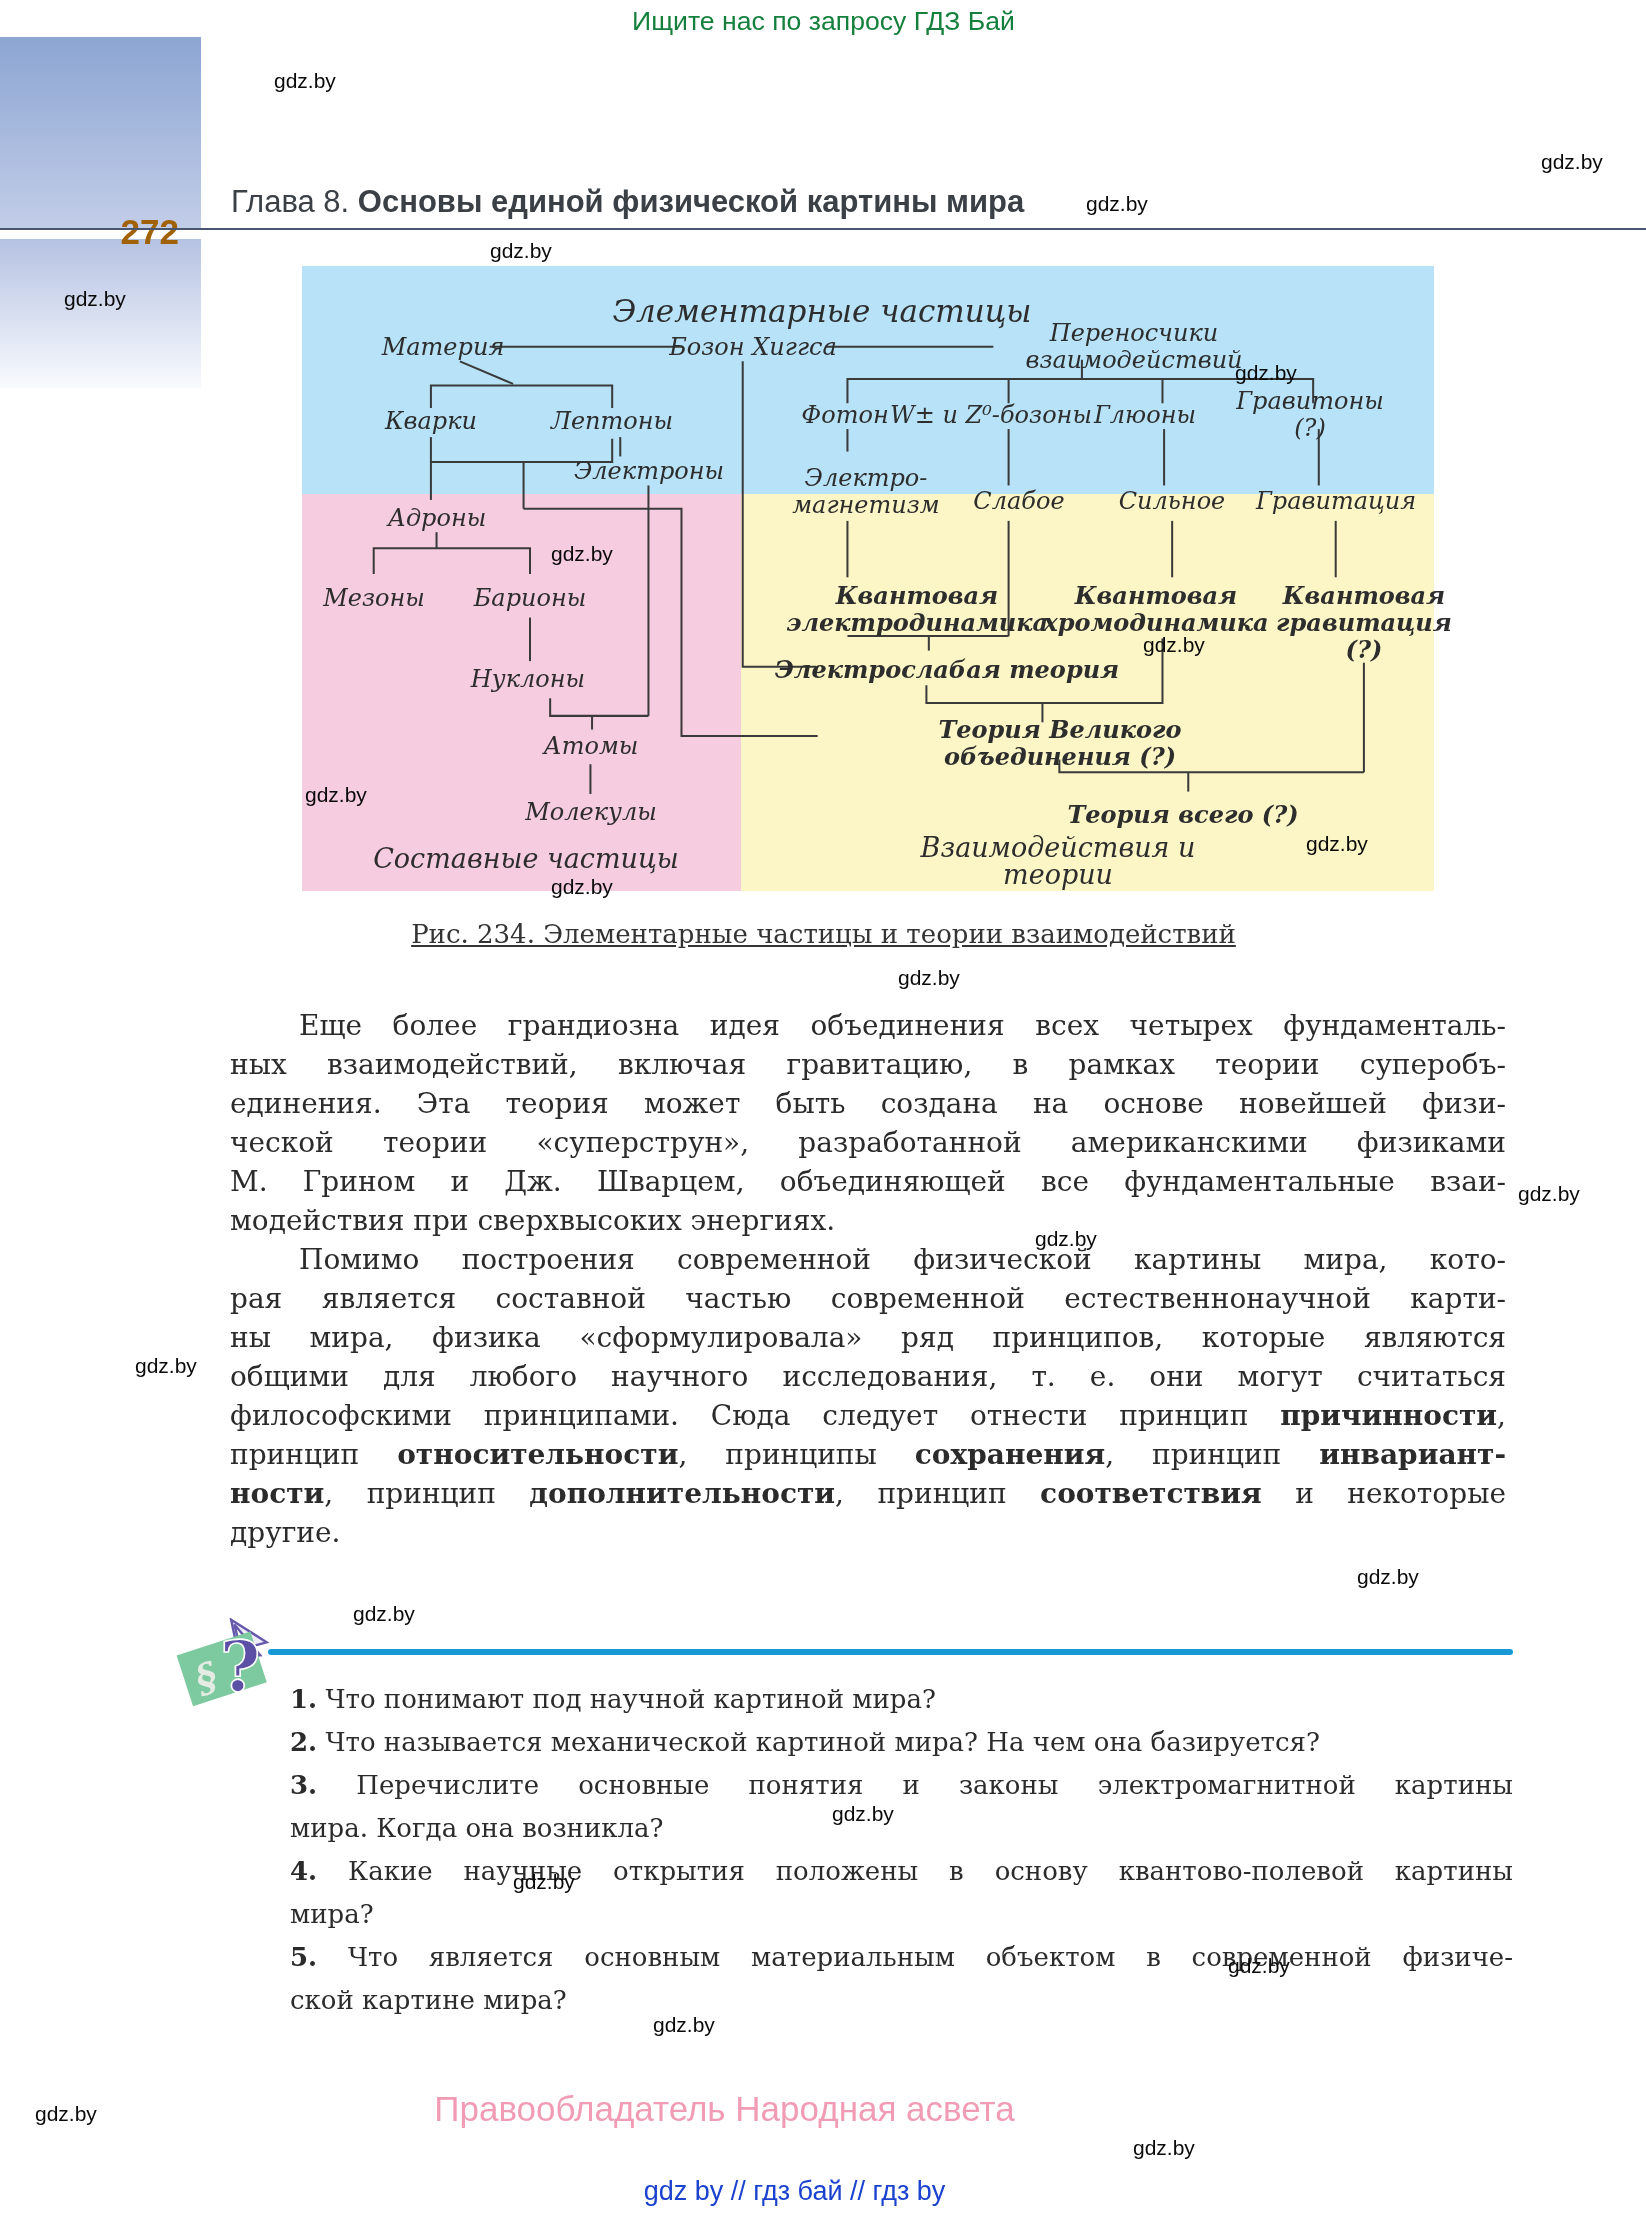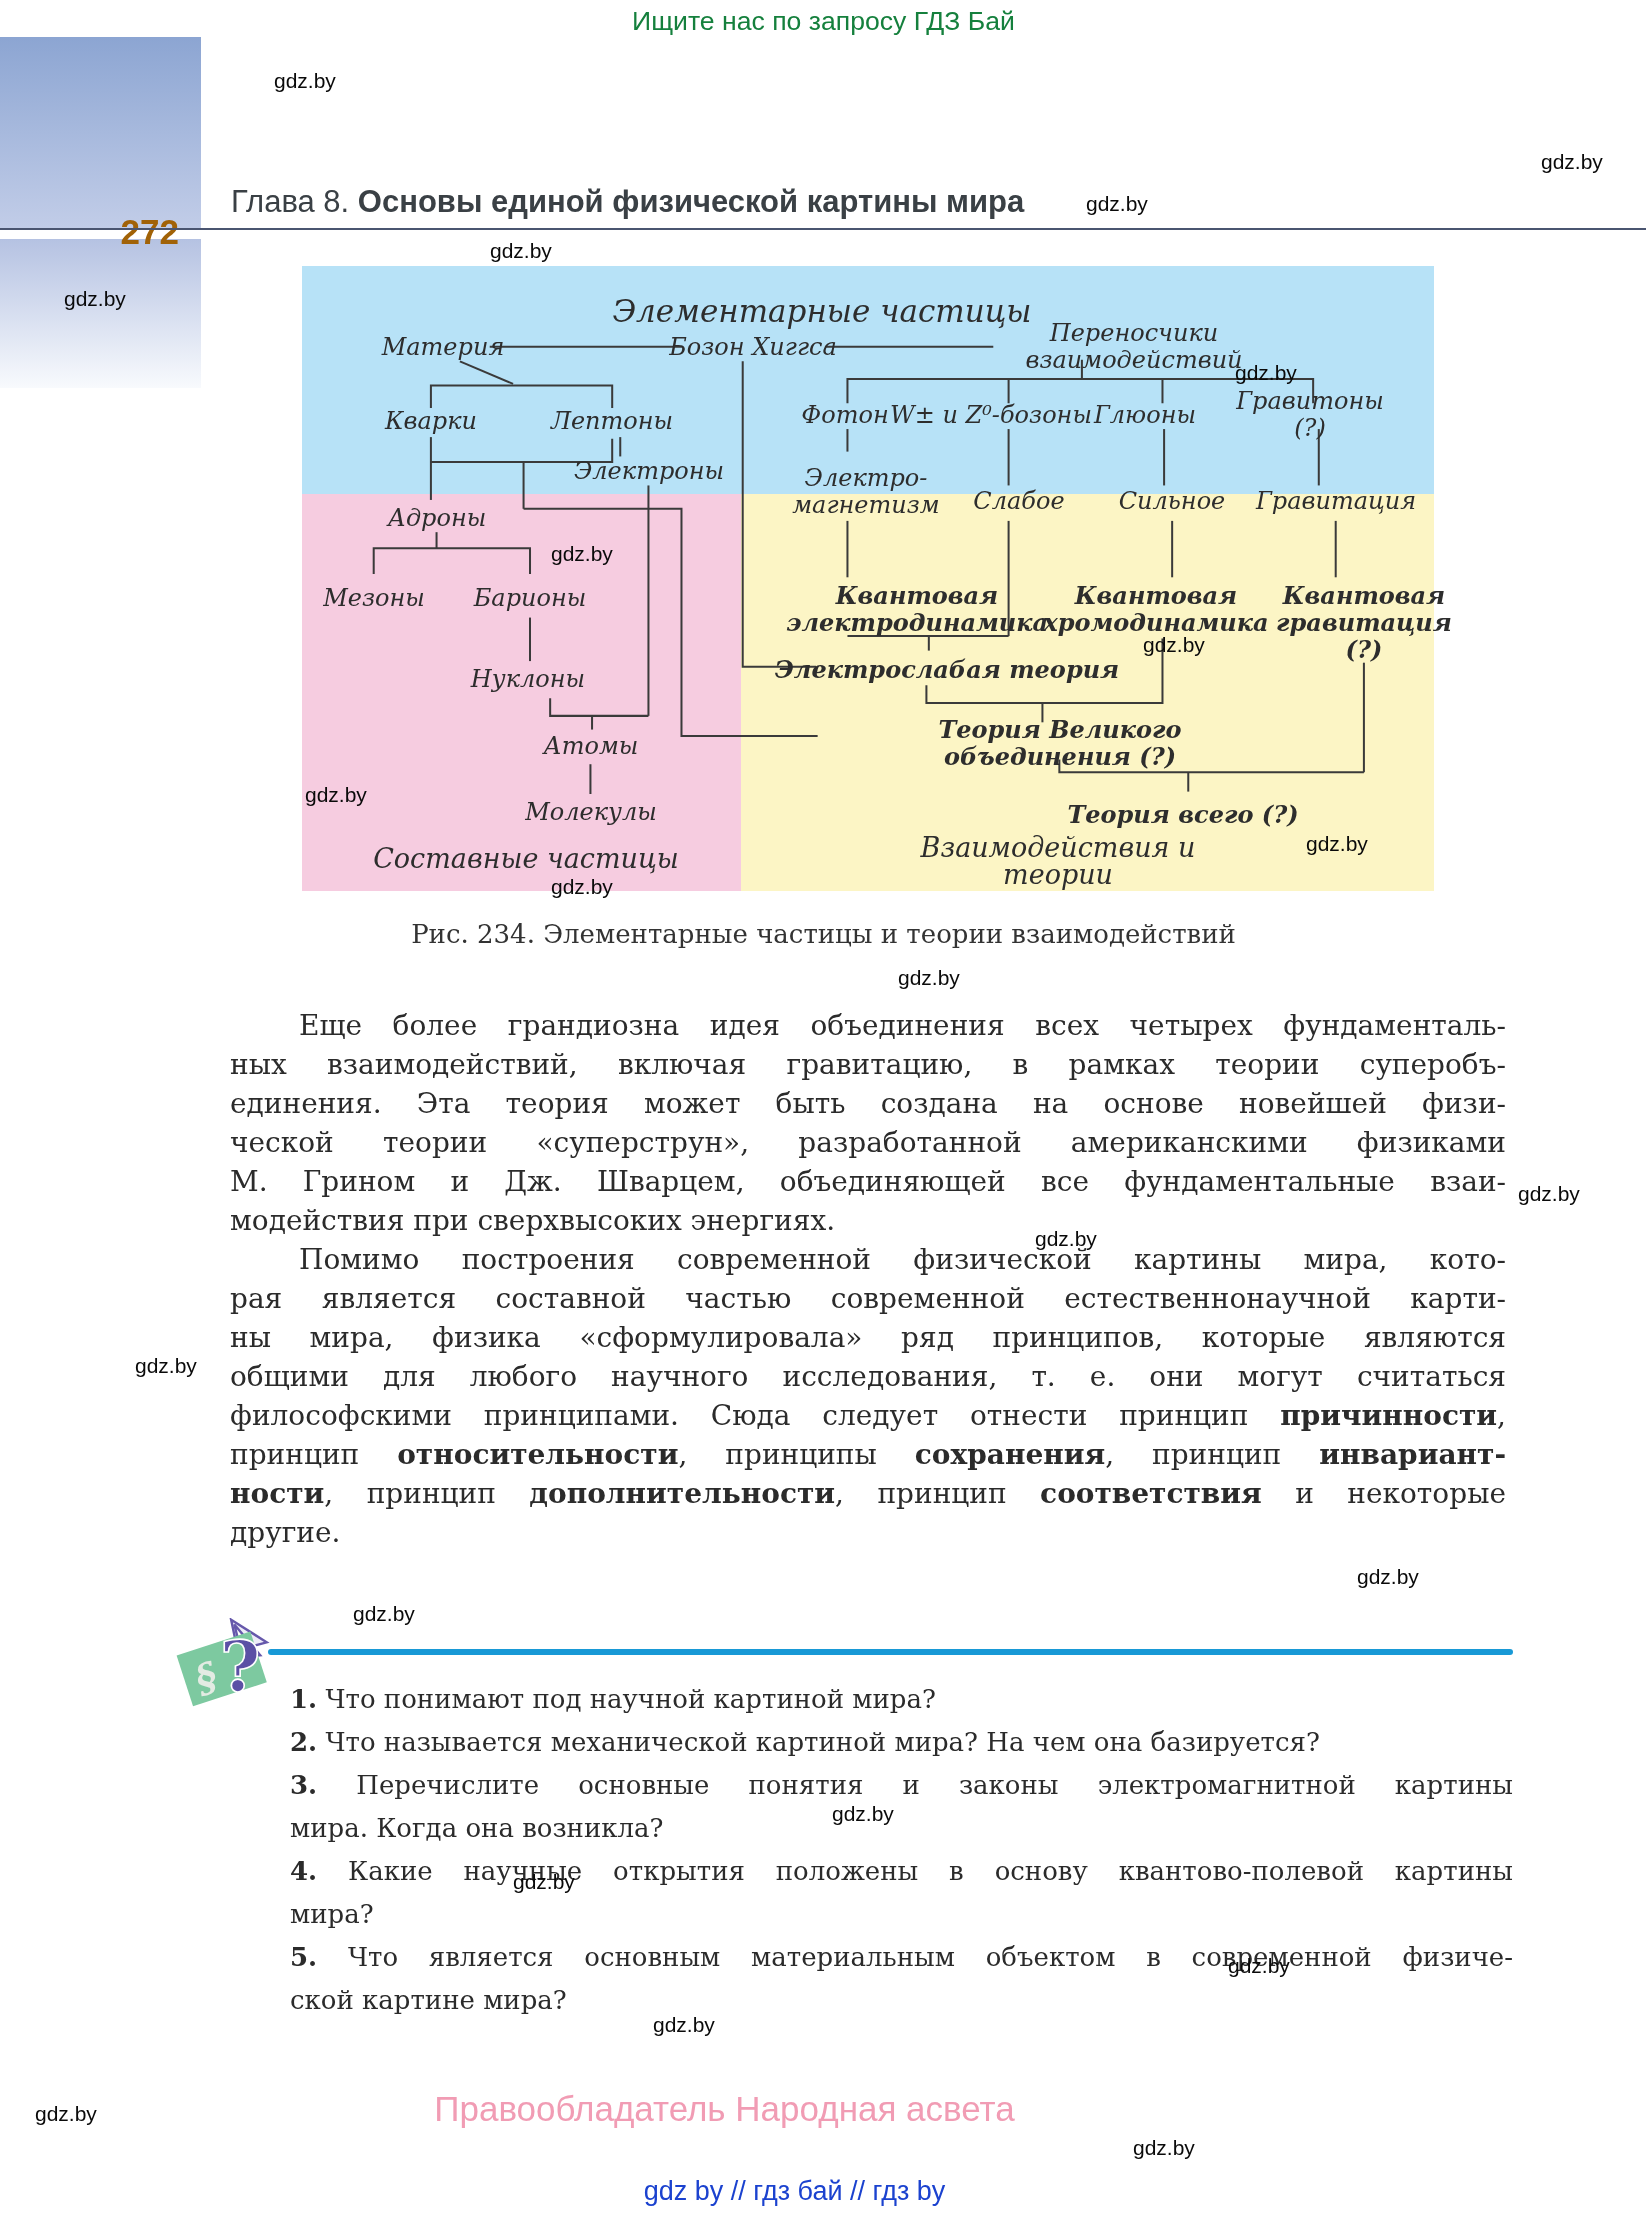--- a/index.html
+++ b/index.html
@@ -21,21 +21,21 @@
   #diag-pink{left:0;top:228px;width:439px;height:397px;background:#f6cce0;}
   #diag-yellow{left:439px;top:228px;width:693px;height:397px;background:#fcf5c5;}
   #diag-svg{left:0;top:0;}
   .dn{position:absolute;transform:translate(-50%,-50%);font:italic 24px "DejaVu Serif",serif;
       color:#2d2d2d;text-align:center;white-space:pre-line;line-height:27px;}
   .dn.bld{font-weight:bold;}
   .dn.big{font-size:27px;}
   .dn.ttl{font-size:31px;}
   
   #caption{left:0;top:919px;width:1647px;text-align:center;
-           font:26px "DejaVu Serif",serif;color:#333;}
+           font:26px "DejaVu Serif",serif;color:#333;text-decoration:underline;}
   
   #body-text{left:230px;top:1006px;width:1276px;font:28px "DejaVu Serif",serif;color:#2b2b2b;}
   #body-text .tline{height:39px;line-height:39px;}
   .tline.just{text-align:justify;text-align-last:justify;}
   .tline.ind{text-indent:69px;}
   .tline b{font-weight:bold;}
   
   #q-rule{left:268px;top:1649px;width:1245px;height:6.4px;background:#1899d6;border-radius:3.2px;}
   #q-icon{left:173px;top:1618px;z-index:3;}
   #questions{left:290px;top:1678px;width:1223px;font:26px "DejaVu Serif",serif;color:#2b2b2b;}

